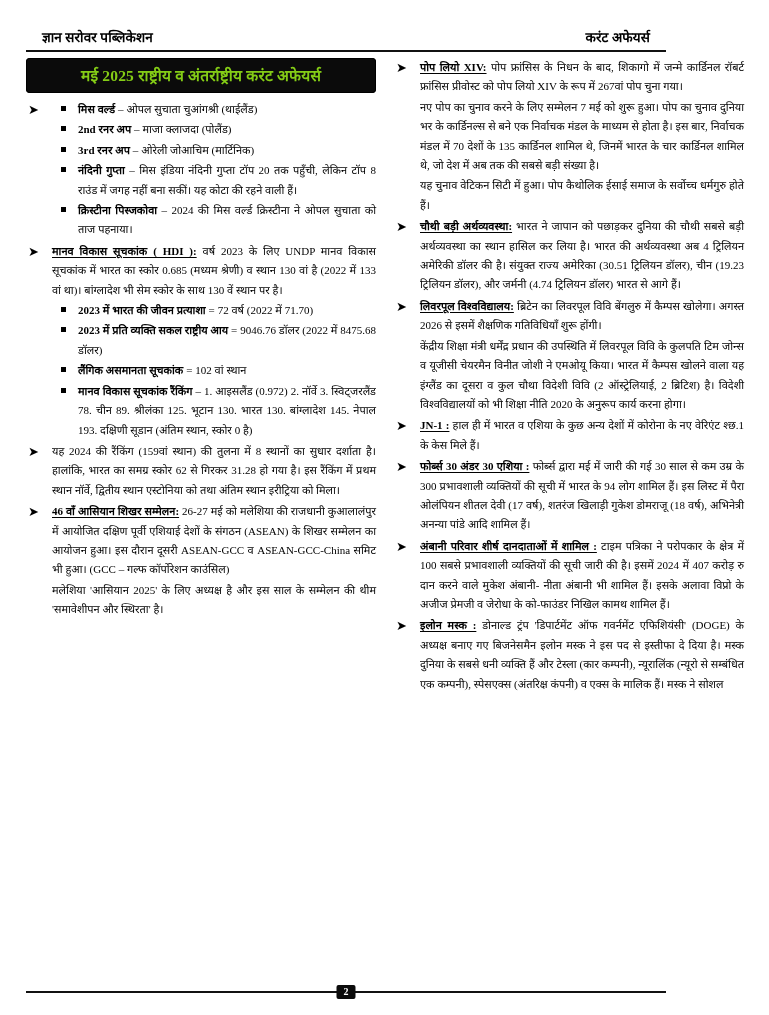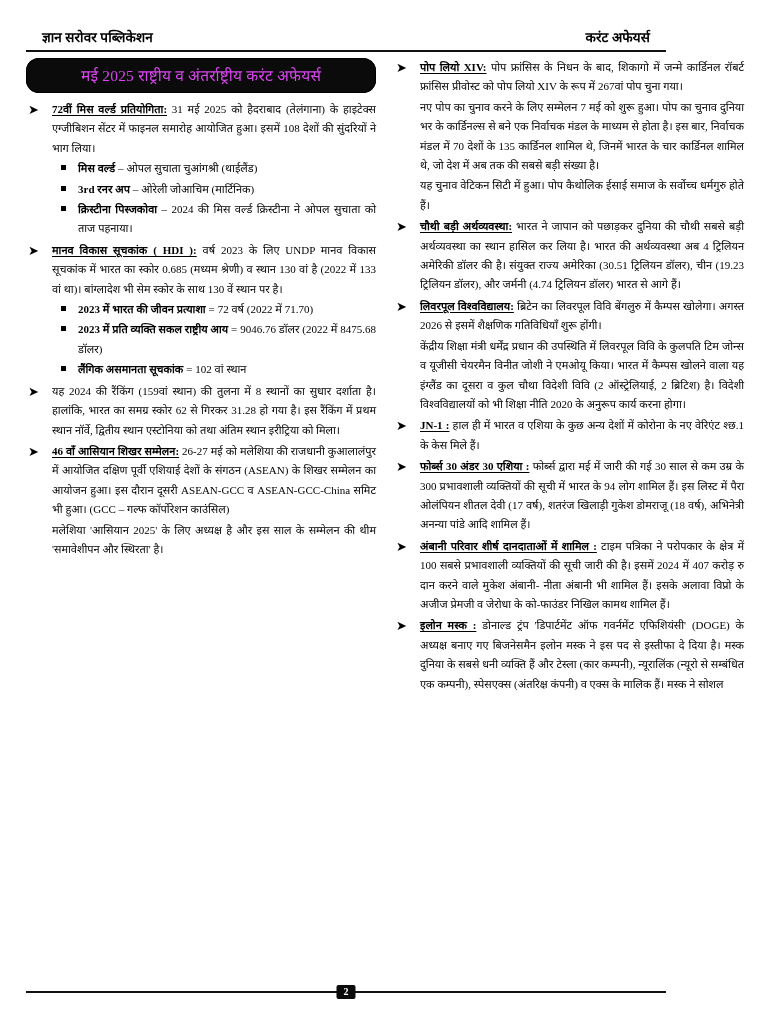--- a/index.html
+++ b/index.html
@@ -56,24 +56,24 @@
     gap: 18px;
   }
   .col {
     width: 350px;
     flex: 0 0 350px;
   }
 
   
   .banner {
     background: #0b0b0b;
-    color: #d946ef;
-    border-radius: 13px;
+    color: #84cc16;
+    border-radius: 4px;
     text-align: center;
-    font-weight: normal;
+    font-weight: bold;
     font-size: 15.5px;
     padding: 6px 8px 7px 8px;
     letter-spacing: 0.2px;
     margin-bottom: 7px;
     box-shadow: 0 0 0 1px #000 inset;
   }
 
   
   .entry {
     position: relative;
@@ -166,48 +166,59 @@
   </div>
   <div class="runhead-rule"></div>
 
   <div class="columns">
 
     <div class="col" id="left-col">
       <div class="banner">मई 2025 राष्ट्रीय व अंतर्राष्ट्रीय करंट अफेयर्स</div>
       <div id="left-entries">
           <div class="entry">
             <span class="marker">➤</span>
-            <p class="para hang"><span class="hdr">72वीं मिस वर्ल्ड प्रतियोगिता:</span> <span>31 मई 2025 को हैदराबाद (तेलंगाना) के हाइटेक्स एग्जीबिशन सेंटर में फाइनल समारोह आयोजित हुआ। इसमें 108 देशों की सुंदरियों ने भाग लिया।</span></p>
             <div class="sub">
               <span class="marker"></span>
               <p class="para"><b>मिस वर्ल्ड</b> <span>– ओपल सुचाता चुआंगश्री (थाईलैंड)</span></p>
             </div>
             <div class="sub">
               <span class="marker"></span>
+              <p class="para"><b>2nd रनर अप</b> <span>– माजा क्लाजदा (पोलैंड)</span></p>
+            </div>
+            <div class="sub">
+              <span class="marker"></span>
               <p class="para"><b>3rd रनर अप</b> <span>– ओरेली जोआचिम (मार्टिनिक)</span></p>
             </div>
             <div class="sub">
               <span class="marker"></span>
+              <p class="para"><b>नंदिनी गुप्ता</b> <span>– मिस इंडिया नंदिनी गुप्ता टॉप 20 तक पहुँची, लेकिन टॉप 8 राउंड में जगह नहीं बना सकीं। यह कोटा की रहने वाली हैं।</span></p>
+            </div>
+            <div class="sub">
+              <span class="marker"></span>
               <p class="para"><b>क्रिस्टीना पिस्जकोवा</b> <span>– 2024 की मिस वर्ल्ड क्रिस्टीना ने ओपल सुचाता को ताज पहनाया।</span></p>
             </div>
           </div>
           <div class="entry">
             <span class="marker">➤</span>
             <p class="para hang"><span class="hdr">मानव विकास सूचकांक ( HDI ):</span> <span>वर्ष 2023 के लिए UNDP मानव विकास सूचकांक में भारत का स्कोर 0.685 (मध्यम श्रेणी) व स्थान 130 वां है (2022 में 133 वां था)। बांग्लादेश भी सेम स्कोर के साथ 130 वें स्थान पर है।</span></p>
             <div class="sub">
               <span class="marker"></span>
               <p class="para"><b>2023 में भारत की जीवन प्रत्याशा</b> <span>= 72 वर्ष (2022 में 71.70)</span></p>
             </div>
             <div class="sub">
               <span class="marker"></span>
               <p class="para"><b>2023 में प्रति व्यक्ति सकल राष्ट्रीय आय</b> <span>= 9046.76 डॉलर (2022 में 8475.68 डॉलर)</span></p>
             </div>
             <div class="sub">
               <span class="marker"></span>
               <p class="para"><b>लैंगिक असमानता सूचकांक</b> <span>= 102 वां स्थान</span></p>
+            </div>
+            <div class="sub">
+              <span class="marker"></span>
+              <p class="para"><b>मानव विकास सूचकांक रैंकिंग</b> <span>– 1. आइसलैंड (0.972) 2. नॉर्वे 3. स्विट्जरलैंड 78. चीन 89. श्रीलंका 125. भूटान 130. भारत 130. बांग्लादेश 145. नेपाल 193. दक्षिणी सूडान (अंतिम स्थान, स्कोर 0 है)</span></p>
             </div>
           </div>
           <div class="entry">
             <span class="marker">➤</span>
             <p class="para cont"><span>यह 2024 की रैंकिंग (159वां स्थान) की तुलना में 8 स्थानों का सुधार दर्शाता है। हालांकि, भारत का समग्र स्कोर 62 से गिरकर 31.28 हो गया है। इस रैंकिंग में प्रथम स्थान नॉर्वे, द्वितीय स्थान एस्टोनिया को तथा अंतिम स्थान इरीट्रिया को मिला।</span></p>
           </div>
           <div class="entry">
             <span class="marker">➤</span>
             <p class="para hang"><span class="hdr">46 वाँ आसियान शिखर सम्मेलन:</span> <span>26-27 मई को मलेशिया की राजधानी कुआलालंपुर में आयोजित दक्षिण पूर्वी एशियाई देशों के संगठन (ASEAN) के शिखर सम्मेलन का आयोजन हुआ। इस दौरान दूसरी ASEAN-GCC व ASEAN-GCC-China समिट भी हुआ। (GCC – गल्फ कॉर्पोरेशन काउंसिल)</span></p>
             <p class="para cont"><span>मलेशिया 'आसियान 2025' के लिए अध्यक्ष है और इस साल के सम्मेलन की थीम 'समावेशीपन और स्थिरता' है।</span></p>

